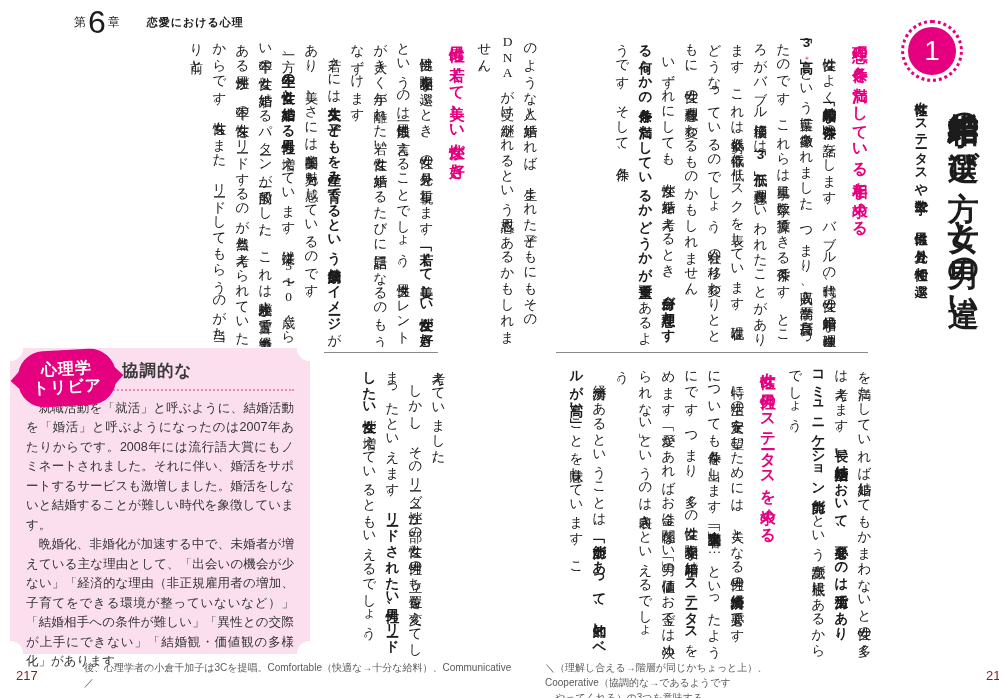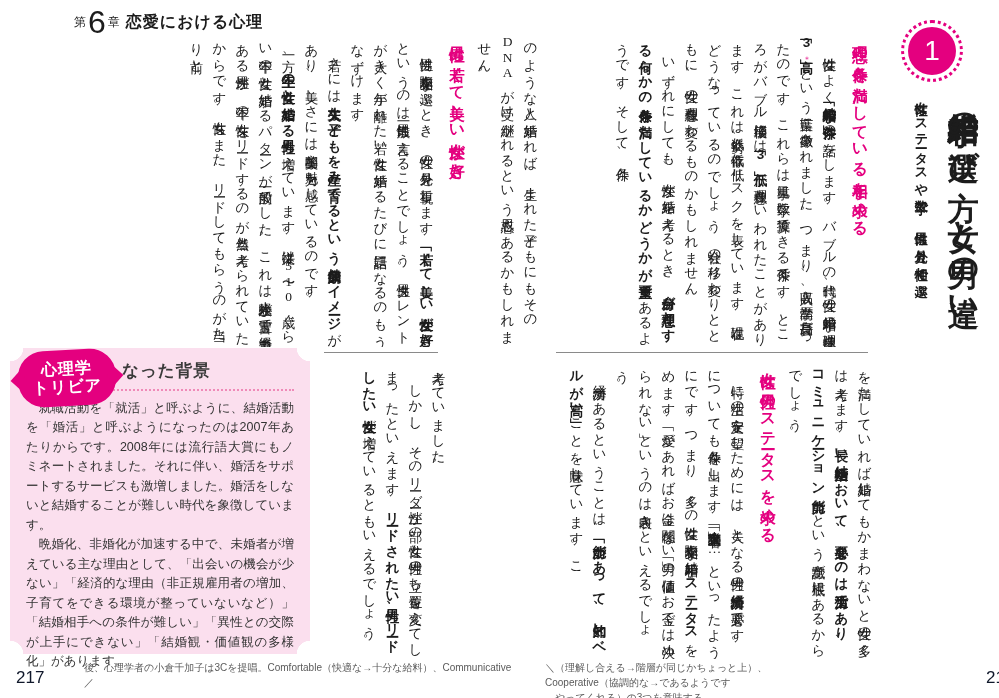--- a/index.html
+++ b/index.html
@@ -15,21 +15,21 @@
   }
 
   
   .chapter-header {
     position: absolute; left: 74px; top: 6px;
     display: flex; align-items: center;
     font-family: "Liberation Sans", "DejaVu Sans", sans-serif;
   }
   .ch-small { font-size: 12px; }
   .ch-num { font-size: 32px; line-height: 1; margin: 0 2px; font-weight: 500; }
-  .ch-title { font-size: 16px; font-weight: bold; margin-left: 6px; letter-spacing: 1px; }
+  .ch-title { font-size: 11px; font-weight: bold; margin-left: 27px; letter-spacing: 1px; }
 
   
   .sec-circle {
     position: absolute; left: 901px; top: 20px;
     width: 62px; height: 62px; border-radius: 50%;
     border: 3px dotted #e4007f;
     display: flex; align-items: center; justify-content: center;
   }
   .sec-circle-inner {
     width: 48px; height: 48px; border-radius: 50%;
@@ -117,21 +117,21 @@
     font-family: "Liberation Sans", "DejaVu Sans", sans-serif;
     font-size: 10px; line-height: 15px; color: #5a5a5a;
   }
   .fn-left { left: 74px; top: 660px; width: 440px; }
   .fn-right { left: 545px; top: 660px; width: 250px; }
   .fn-marker { color: #e4007f; font-weight: bold; }
   .fn-term { font-weight: bold; color: #333; }
   .fn-indent { padding-left: 10px; }
   .page-number {
     position: absolute; top: 668px;
-    font-family: "Liberation Sans", sans-serif; font-size: 17px; color: #0f172a;
+    font-family: "Liberation Sans", sans-serif; font-size: 13px; color: #7f1d1d;
   }
   .pn-left { left: 16px; }
   .pn-right { left: 986px; }
 </style>
 </head>
 <body>
 
 <div class="sheet">
 
   <div class="chapter-header">
@@ -177,21 +177,21 @@
     <p class="vtext"><span>考えていました。
 　しかし、そのリーダー性が一部の女性と男性の立ち位置を変えてしまったといえます。</span><span class="gb">リードされたい男性、リードしたい女性</span><span>が増えているともいえるでしょう。</span></p>
   </section>
 
   <aside class="trivia-box">
     <div class="trivia-badge">
       <span>心理学</span>
       <span>トリビア</span>
     </div>
     <div class="trivia-title">
-      <div>なった背景</div>
+      <div>協調的な</div>
     </div>
     <div class="trivia-dots"></div>
     <p class="trivia-body">　就職活動を「就活」と呼ぶように、結婚活動を「婚活」と呼ぶようになったのは2007年あたりからです。2008年には流行語大賞にもノミネートされました。それに伴い、婚活をサポートするサービスも激増しました。婚活をしないと結婚することが難しい時代を象徴しています。</p>
     <p class="trivia-body">　晩婚化、非婚化が加速する中で、未婚者が増えている主な理由として、「出会いの機会が少ない」「経済的な理由（非正規雇用者の増加、子育てをできる環境が整っていないなど）」「結婚相手への条件が難しい」「異性との交際が上手にできない」「結婚観・価値観の多様化」があります。</p>
   </aside>
 
   <div class="footnote fn-left">
     <div class="fn-indent">後、心理学者の小倉千加子は3Cを提唱。Comfortable（快適な→十分な給料）、Communicative／</div>
   </div>
   <div class="footnote fn-right">

